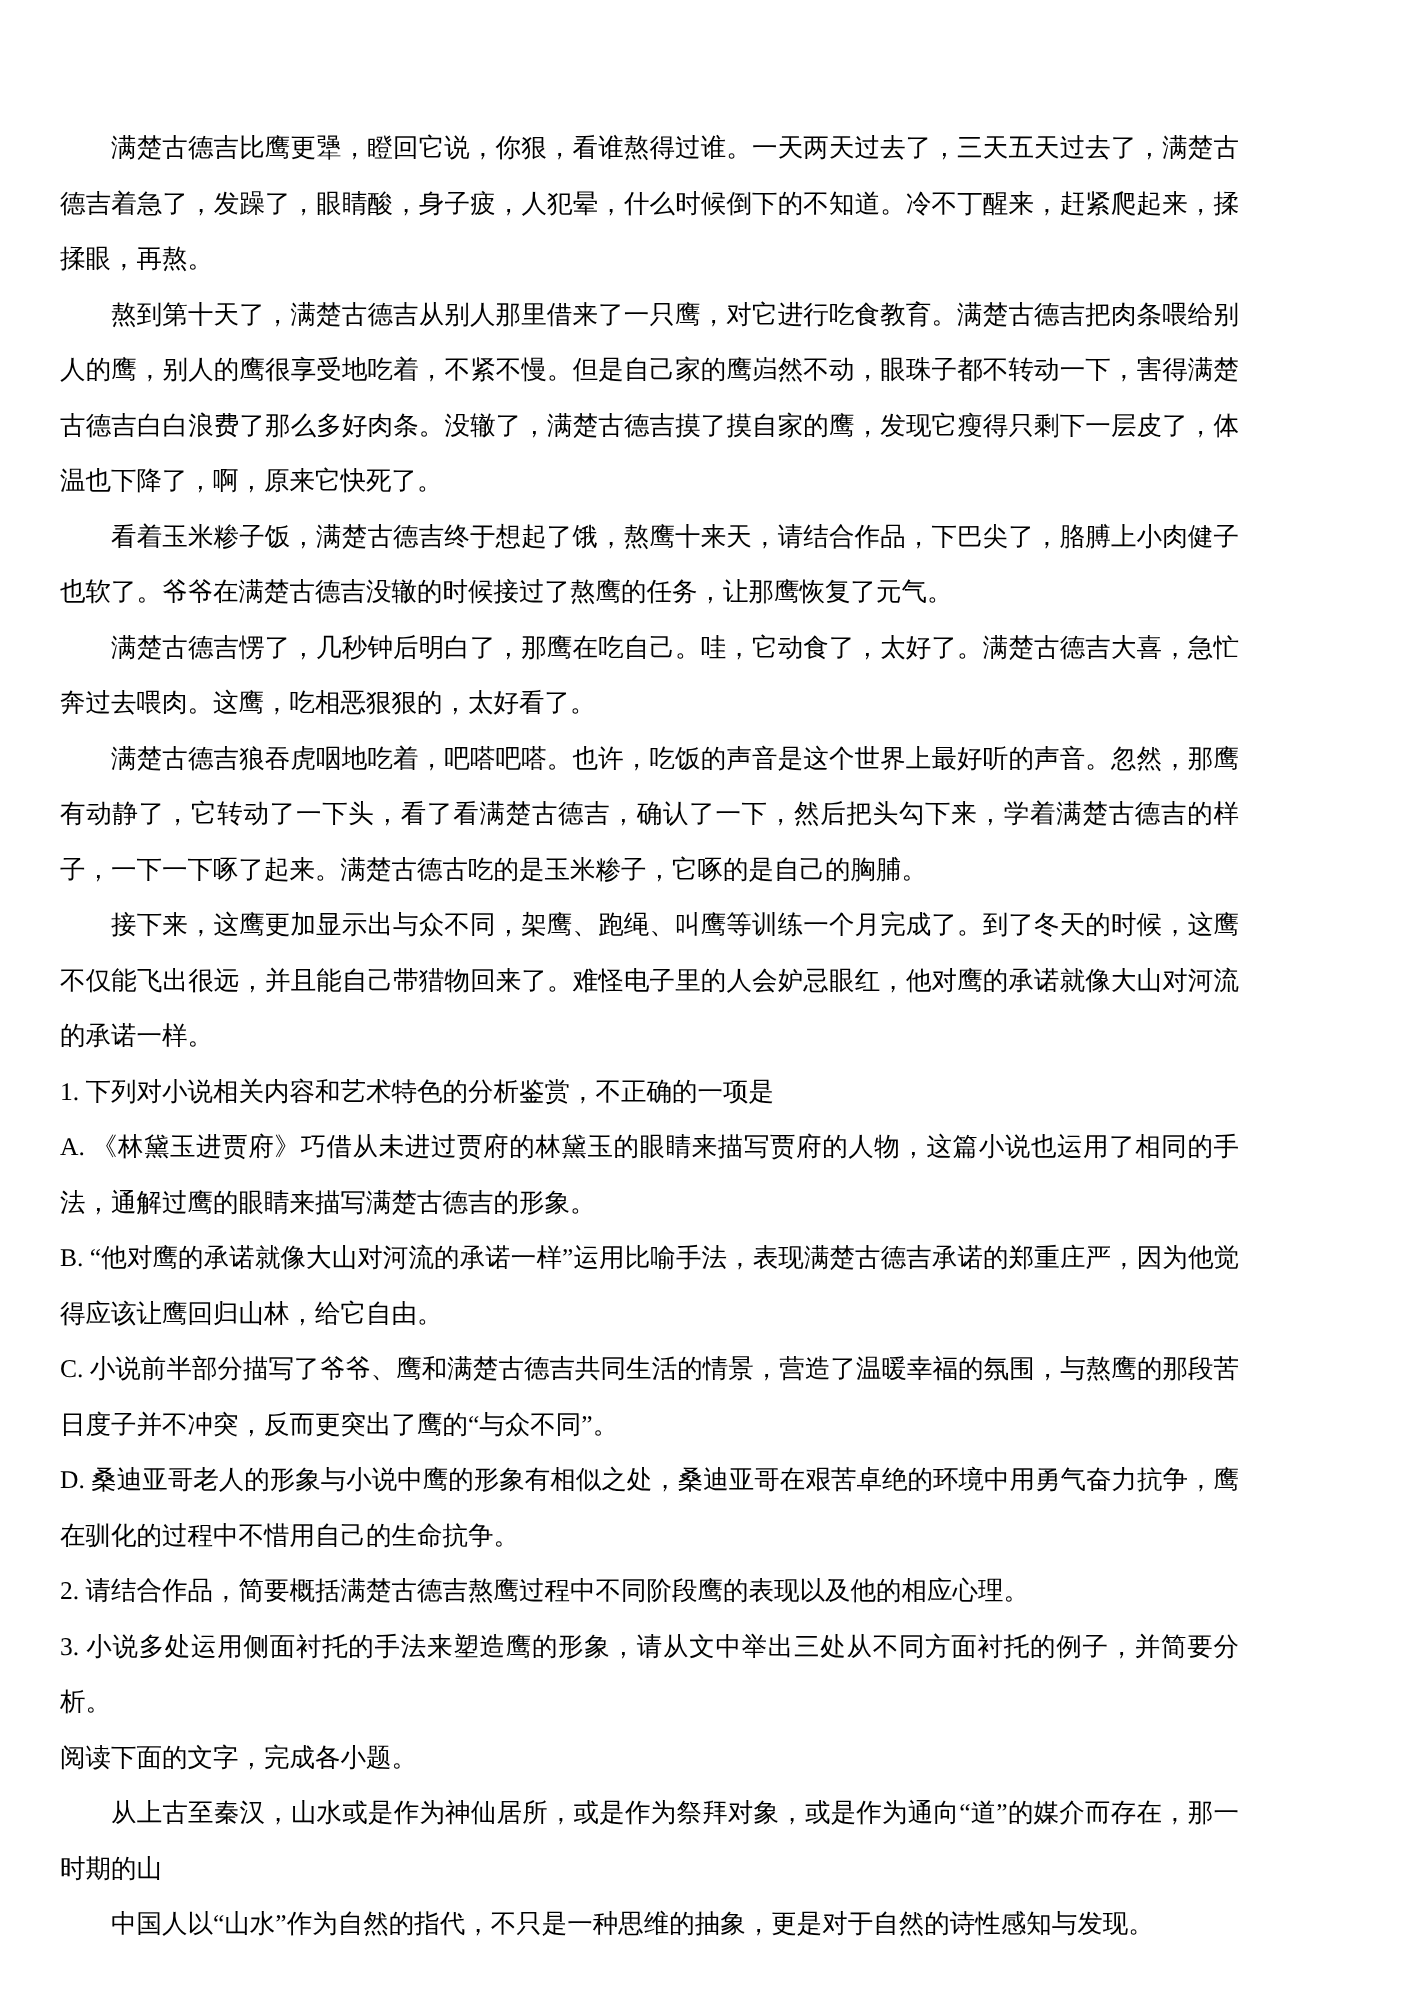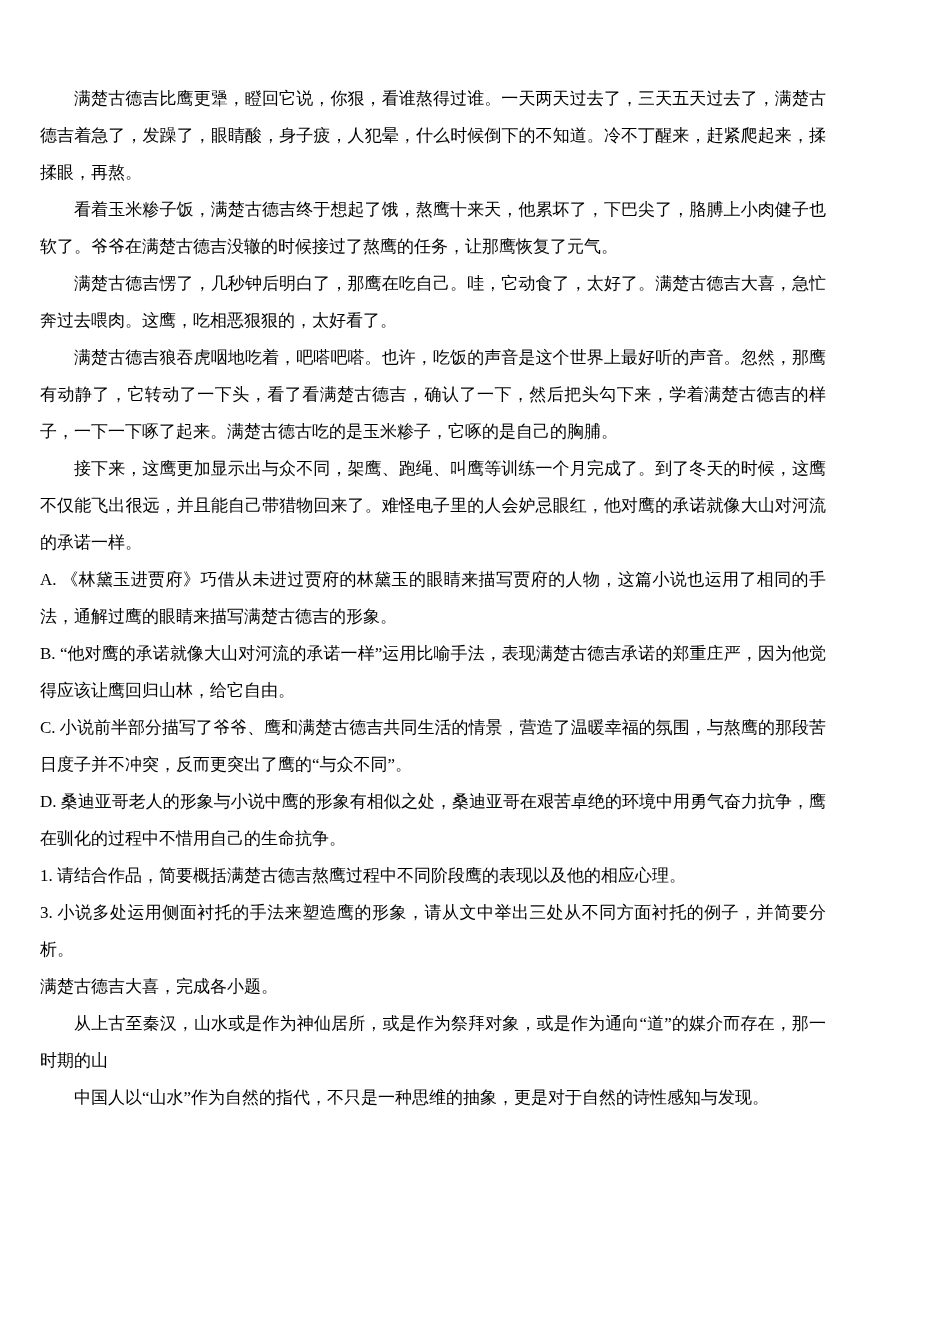--- a/index.html
+++ b/index.html
@@ -27,26 +27,28 @@
   }
   .page p.indent {
     text-indent: 2em;
   }
 </style>
 </head>
 <body>
 
 <div class="page">
   <p class="indent">满楚古德吉比鹰更犟，瞪回它说，你狠，看谁熬得过谁。一天两天过去了，三天五天过去了，满楚古德吉着急了，发躁了，眼睛酸，身子疲，人犯晕，什么时候倒下的不知道。冷不丁醒来，赶紧爬起来，揉揉眼，再熬。</p>
-  <p class="indent">看着玉米糁子饭，满楚古德吉终于想起了饿，熬鹰十来天，他累坏了，下巴尖了，胳膊上小肉健子也软了。爷爷在满楚古德吉没辙的时候接过了熬鹰的任务，让那鹰恢复了元气。</p>
+  <p class="indent">熬到第十天了，满楚古德吉从别人那里借来了一只鹰，对它进行吃食教育。满楚古德吉把肉条喂给别人的鹰，别人的鹰很享受地吃着，不紧不慢。但是自己家的鹰岿然不动，眼珠子都不转动一下，害得满楚古德吉白白浪费了那么多好肉条。没辙了，满楚古德吉摸了摸自家的鹰，发现它瘦得只剩下一层皮了，体温也下降了，啊，原来它快死了。</p>
+  <p class="indent">看着玉米糁子饭，满楚古德吉终于想起了饿，熬鹰十来天，请结合作品，下巴尖了，胳膊上小肉健子也软了。爷爷在满楚古德吉没辙的时候接过了熬鹰的任务，让那鹰恢复了元气。</p>
   <p class="indent">满楚古德吉愣了，几秒钟后明白了，那鹰在吃自己。哇，它动食了，太好了。满楚古德吉大喜，急忙奔过去喂肉。这鹰，吃相恶狠狠的，太好看了。</p>
   <p class="indent">满楚古德吉狼吞虎咽地吃着，吧嗒吧嗒。也许，吃饭的声音是这个世界上最好听的声音。忽然，那鹰有动静了，它转动了一下头，看了看满楚古德吉，确认了一下，然后把头勾下来，学着满楚古德吉的样子，一下一下啄了起来。满楚古德古吃的是玉米糁子，它啄的是自己的胸脯。</p>
   <p class="indent">接下来，这鹰更加显示出与众不同，架鹰、跑绳、叫鹰等训练一个月完成了。到了冬天的时候，这鹰不仅能飞出很远，并且能自己带猎物回来了。难怪电子里的人会妒忌眼红，他对鹰的承诺就像大山对河流的承诺一样。</p>
+  <p>1.  下列对小说相关内容和艺术特色的分析鉴赏，不正确的一项是</p>
   <p>A.  《林黛玉进贾府》巧借从未进过贾府的林黛玉的眼睛来描写贾府的人物，这篇小说也运用了相同的手法，通解过鹰的眼睛来描写满楚古德吉的形象。</p>
   <p>B.  “他对鹰的承诺就像大山对河流的承诺一样”运用比喻手法，表现满楚古德吉承诺的郑重庄严，因为他觉得应该让鹰回归山林，给它自由。</p>
   <p>C.  小说前半部分描写了爷爷、鹰和满楚古德吉共同生活的情景，营造了温暖幸福的氛围，与熬鹰的那段苦日度子并不冲突，反而更突出了鹰的“与众不同”。</p>
   <p>D.  桑迪亚哥老人的形象与小说中鹰的形象有相似之处，桑迪亚哥在艰苦卓绝的环境中用勇气奋力抗争，鹰在驯化的过程中不惜用自己的生命抗争。</p>
-  <p>1.  请结合作品，简要概括满楚古德吉熬鹰过程中不同阶段鹰的表现以及他的相应心理。</p>
+  <p>2.  请结合作品，简要概括满楚古德吉熬鹰过程中不同阶段鹰的表现以及他的相应心理。</p>
   <p>3.  小说多处运用侧面衬托的手法来塑造鹰的形象，请从文中举出三处从不同方面衬托的例子，并简要分析。</p>
-  <p>满楚古德吉大喜，完成各小题。</p>
+  <p>阅读下面的文字，完成各小题。</p>
   <p class="indent">从上古至秦汉，山水或是作为神仙居所，或是作为祭拜对象，或是作为通向“道”的媒介而存在，那一时期的山</p>
   <p class="indent">中国人以“山水”作为自然的指代，不只是一种思维的抽象，更是对于自然的诗性感知与发现。</p>
 </div>
 
 </body></html>

